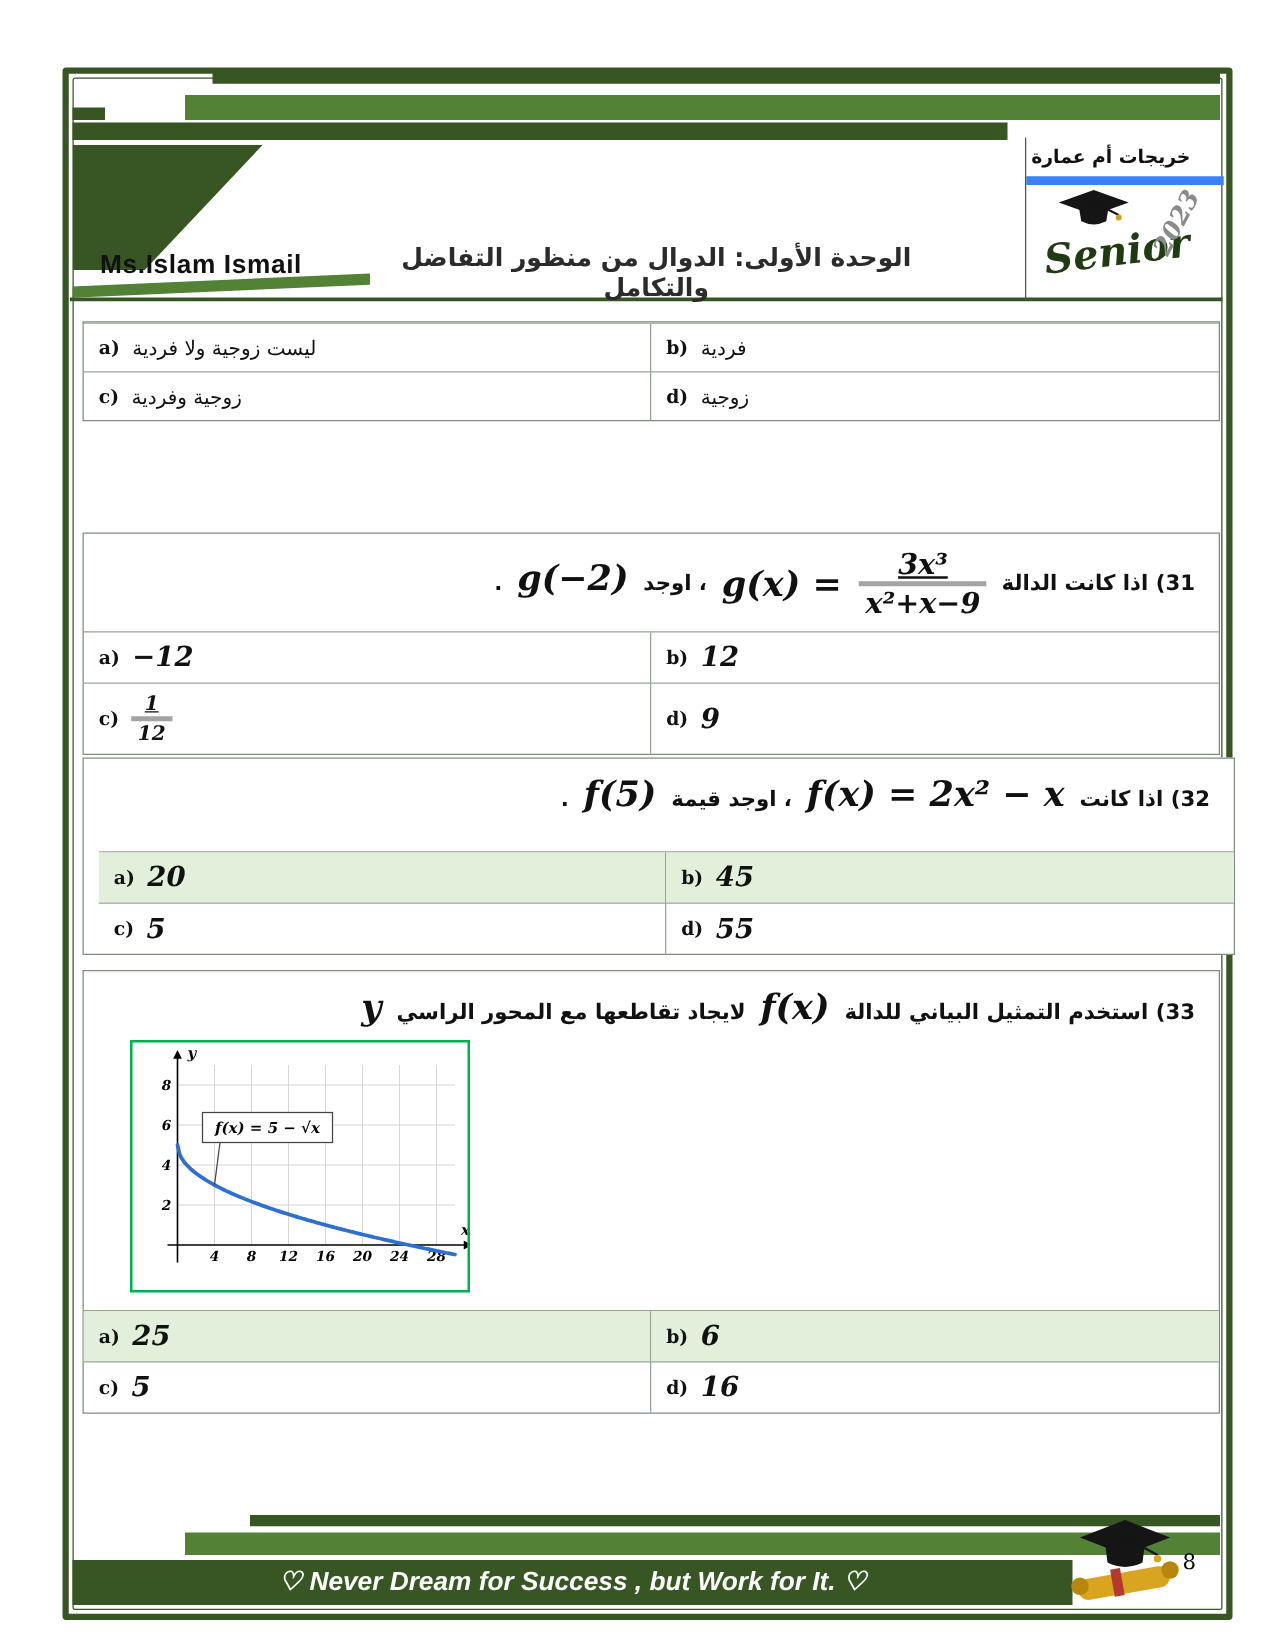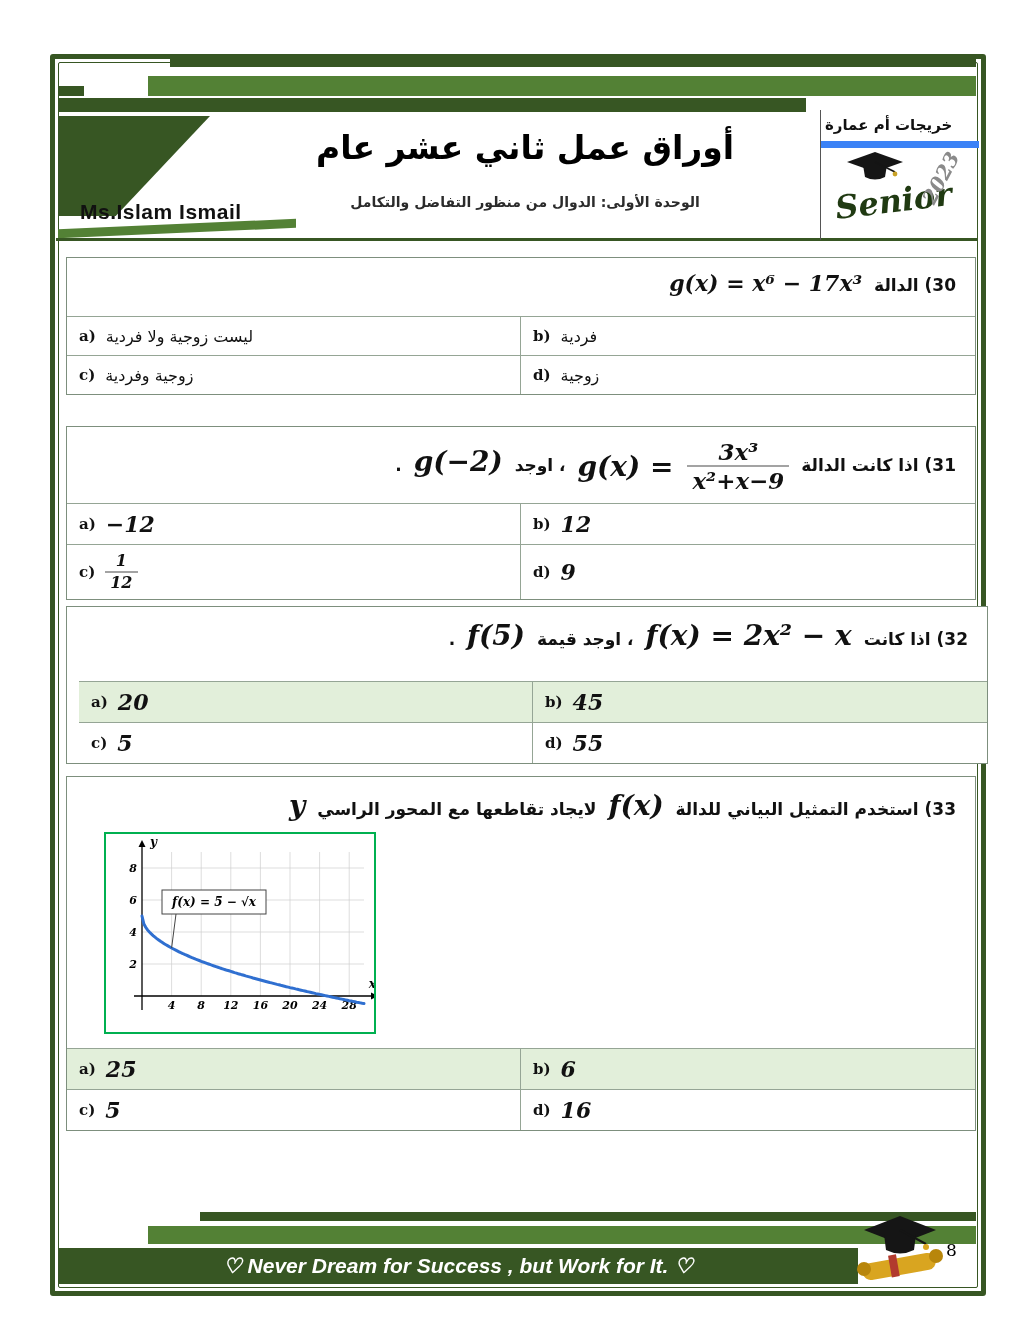--- a/index.html
+++ b/index.html
@@ -15,21 +15,21 @@
   .b-med{background:#538135;}
   .para{position:absolute;left:58px;top:116px;width:152px;height:100px;background:#375623;
         clip-path:polygon(0 0,100% 0,38% 100%,0 100%);}
   .swoosh{position:absolute;left:58px;top:224px;width:238px;height:9px;background:#538135;
           transform:skewY(-2.5deg);}
   .hdr-divider{position:absolute;left:56px;top:238px;width:922px;height:3px;background:#375623;}
   
   .title{position:absolute;left:290px;top:128px;width:470px;text-align:center;
          font-size:33px;font-weight:bold;color:#000;direction:rtl;}
   .subtitle{position:absolute;left:290px;top:194px;width:470px;text-align:center;
-            font-size:14px;font-weight:bold;color:#2b2b2b;direction:rtl;}
+            font-size:20px;font-weight:bold;color:#2b2b2b;direction:rtl;}
   .teacher{position:absolute;left:80px;top:200px;font-family:"Liberation Sans",sans-serif;
            font-size:21px;font-weight:bold;color:#111;letter-spacing:.5px;}
   .badge-block{position:absolute;left:820px;top:110px;width:158px;border-left:1px solid #555;}
   .badge{direction:rtl;text-align:left;font-size:15px;font-weight:bold;padding:6px 4px 7px;
          border-bottom:7px solid #3b82f6;}
   .logo{position:relative;height:92px;}
   .logo-cap{position:absolute;left:22px;top:2px;}
   .logo-script{position:absolute;left:14px;top:34px;font-family:"DejaVu Serif",serif;
                font-style:italic;font-weight:bold;font-size:32px;color:#203a12;
                transform:rotate(-7deg);}
@@ -38,21 +38,21 @@
              transform:rotate(-62deg);}
   
   .qbox{position:absolute;left:66px;width:908px;border:1px solid #7d8f7d;background:#fff;}
   .qrow{direction:rtl;text-align:right;padding:12px 16px 10px;font-size:17px;font-weight:bold;}
   .qrow > *{margin:0 3px;}
   .ar{unicode-bidi:plaintext;}
   .math{font-family:"DejaVu Serif",serif;font-style:italic;font-weight:bold;
         direction:ltr;unicode-bidi:isolate;font-size:28px;}
   .mrow{display:inline-flex;align-items:center;gap:14px;vertical-align:middle;}
   .frac{display:inline-block;text-align:center;line-height:1.1;font-size:.82em;vertical-align:middle;}
-  .frac .fn{display:block;border-bottom:2px solid #a3a3a3;padding:0 5px 1px;}
+  .frac .fn{display:block;border-bottom:4px solid #a3a3a3;padding:0 5px 1px;text-decoration:underline;}
   .frac .fd{display:block;padding:1px 5px 0;}
   .opts{display:grid;grid-template-columns:1fr 1fr;border-top:1px solid #95a595;}
   .opt{padding:7px 12px;display:flex;align-items:center;gap:10px;min-height:24px;}
   .opt:nth-child(odd){border-right:1px solid #95a595;}
   .opt:nth-child(n+3){border-top:1px solid #95a595;}
   .opt.tint{background:#e2efda;}
   .olabel{font-family:"DejaVu Serif",serif;font-weight:bold;font-size:15px;}
   .oval-ar{font-size:16px;}
   .oval-m{font-family:"DejaVu Serif",serif;font-weight:bold;font-style:italic;font-size:22px;}
   .q30row{min-height:36px;}
@@ -83,43 +83,38 @@
   </div>
 
   <div class="bar b-dark" style="left:170px;top:58px;width:806px;height:9px;"></div>
   <div class="bar b-med" style="left:148px;top:76px;width:828px;height:20px;"></div>
   <div class="bar b-dark" style="left:58px;top:86px;width:26px;height:10px;"></div>
   <div class="bar b-dark" style="left:58px;top:98px;width:748px;height:14px;"></div>
   <div class="para"></div>
   <div class="swoosh"></div>
   <div class="hdr-divider"></div>
 
-  <div class="title">أوراق عمل ثاني عشر عام</div>
   <div class="subtitle">الوحدة الأولى: الدوال من منظور التفاضل والتكامل</div>
   <div class="teacher">Ms.Islam  Ismail</div>
 
   <div class="badge-block">
     <div class="badge">خريجات أم عمارة</div>
     <div class="logo">
       <svg class="logo-cap" width="64" height="34" viewBox="0 0 64 34">
         <polygon points="32,2 60,12 32,22 4,12" fill="#151515"></polygon>
         <path d="M20,15 L44,15 L42,27 Q32,32 22,27 Z" fill="#151515"></path>
         <line x1="32" y1="12" x2="52" y2="22" stroke="#151515" stroke-width="1.6"></line>
         <circle cx="52" cy="24" r="2.4" fill="#c9a227"></circle>
       </svg>
       <span class="logo-script">Senior</span>
       <span class="logo-year">2023</span>
     </div>
   </div>
 
   <div class="qbox" style="top:257px;">
-    <div class="qrow q30row">
-      <span class="ar">30) الدالة</span>
-      <span class="math" style="font-size:22px;">g(x) = x⁶ − 17x³</span>
-    </div>
     <div class="opts">
       <div class="opt">
         <span class="olabel">a)</span>
         <span class="oval-ar">ليست زوجية ولا فردية</span>
       </div>
       <div class="opt">
         <span class="olabel">b)</span>
         <span class="oval-ar">فردية</span>
       </div>
       <div class="opt">

